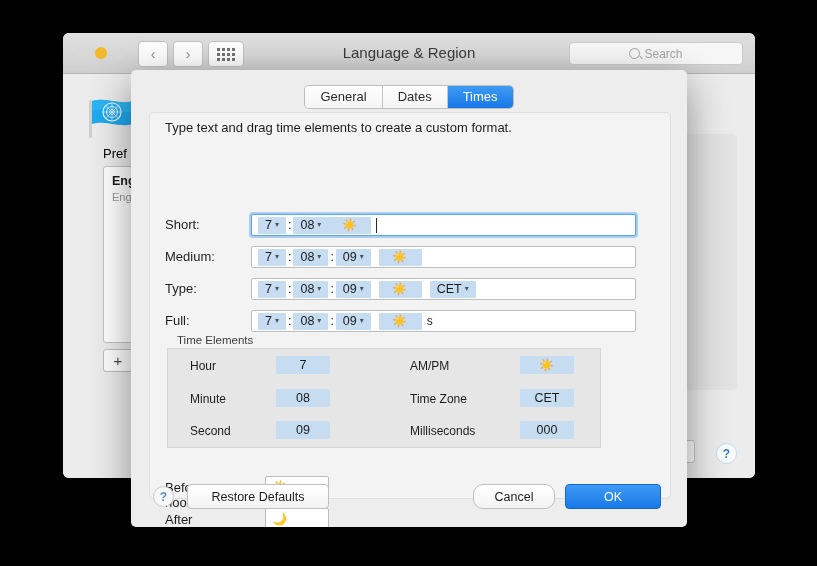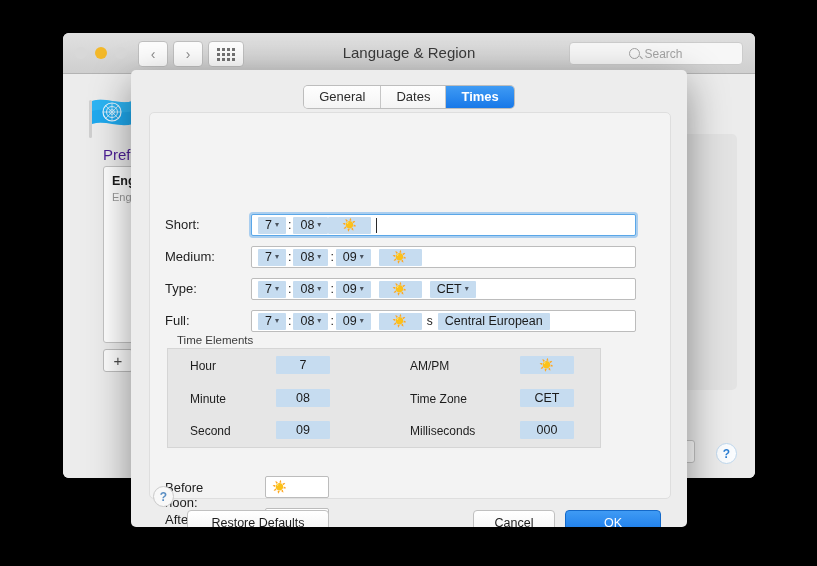--- a/index.html
+++ b/index.html
@@ -63,21 +63,21 @@
   }
   .mag { width: 9px; height: 9px; border: 1.4px solid #a4a4a4; border-radius: 50%; position: relative; }
   .mag::after { content:""; position:absolute; width:4px; height:1.4px; background:#a4a4a4;
                 transform: rotate(45deg); right:-4px; bottom:0px; }
 
   .prefs-body { position: relative; height: 405px; background: #ececec; }
   .flag-icon {
     position: absolute; left: 22px; top: 22px; width: 52px; height: 44px;
   }
   .sect-label {
-    position: absolute; font-size: 15px; color: #4c1d95;
+    position: absolute; font-size: 13px; color: #000000;
   }
   .lang-list {
     position: absolute; left: 40px; top: 92px; width: 120px; height: 175px;
     background: #fff; border: 1px solid #c4c4c4; border-radius: 3px;
   }
   .lang-item-main { position:absolute; left:8px; top:7px; font-size:12.5px; font-weight:bold; color:#1c1c1c; }
   .lang-item-sub  { position:absolute; left:8px; top:24px; font-size:11px; color:#9a9a9a; }
   .plus-btn {
     position: absolute; left: 40px; top: 275px;
     width: 28px; height: 21px; background: #fdfdfd;
@@ -118,21 +118,21 @@
     display: flex; justify-content: center;
   }
   .tabgroup { display: flex; border-radius: 4px; overflow: hidden;
               box-shadow: 0 0 0 1px #bdbdbd; }
   .tab {
     padding: 3px 15px 4px; font-size: 13px; color: #2b2b2b;
     background: linear-gradient(#fefefe, #f4f4f4);
     border-right: 1px solid #c6c6c6;
     text-align: center;
   }
-  .tab:last-child { border-right: none; font-weight: bold; }
+  .tab:last-child { border-right: none; }
   .tab.active { background: linear-gradient(#3f9bf4, #1878e8); color: #fff; }
 
   .panel {
     position: absolute; left: 18px; top: 42px;
     width: 520px; height: 385px;
     background: #f3f3f3; border: 1px solid #dedede; border-radius: 5px;
   }
   .hint { position: absolute; left: 34px; top: 50px; font-size: 13px; color: #1d1d1d; }
 
   .fmt-row { position: absolute; left: 34px; height: 24px; }
@@ -184,21 +184,21 @@
   }
 
   .sheet-footer {
     position: absolute; left: 0; bottom: 0; width: 100%; height: 58px;
   }
   .btn {
     position: absolute; height: 23px; border-radius: 4px;
     background: linear-gradient(#ffffff, #f3f3f3);
     border: 1px solid #c0c0c0;
     font-size: 12.5px; color: #1d1d1d;
-    display: flex; align-items: center; justify-content: center; margin-top: 26px;
+    display: flex; align-items: center; justify-content: center;
   }
   .btn.primary {
     background: linear-gradient(#3f9bf4, #1878e8);
     border: 1px solid #1469c9; color: #fff;
   }
   .help-btn-sheet {
     position: absolute; left: 22px; top: 17px;
     width: 19px; height: 19px; border-radius: 50%;
     border: 1px solid #c9c9c9; background: #f8f8f8;
     color: #5a8fc4; font-size: 12px; font-weight: bold;
@@ -283,20 +283,21 @@
     <div class="tabs">
       <div class="tabgroup">
         <div class="tab">General</div>
         <div class="tab">Dates</div>
         <div class="tab active">Times</div>
       </div>
     </div>
 
     <div class="panel"></div>
 
+    <div class="hint">Type text and drag time elements to create a custom format.</div>
 
     <div class="fmt-row" style="top:144px;">
       <div class="fmt-label">Short:</div>
       <div class="fmt-field focused">
         <span class="token">
           <span>7</span>
           <span class="caret">▾</span>
         </span>
         <span class="sep">:</span>
         <span class="token">
@@ -374,21 +375,20 @@
         </span>
         <span class="sep">:</span>
         <span class="token">
           <span>09</span>
           <span class="caret">▾</span>
         </span>
         <span class="token sun" style="margin-left:8px;">
           <span class="sun-glyph">☀️</span>
         </span>
         <span class="plaintext">s</span>
-        <span class="token">Central European</span>
       </div>
     </div>
 
     <div class="group-title">Time Elements</div>
     <div class="group-box">
       <div class="te-label" style="left:22px; top:10px;">Hour</div>
       <div class="te-val" style="left:108px; top:7px;">7</div>
       <div class="te-label" style="left:22px; top:43px;">Minute</div>
       <div class="te-val" style="left:108px; top:40px;">08</div>
       <div class="te-label" style="left:22px; top:75px;">Second</div>
@@ -413,18 +413,18 @@
     <div class="noon-row" style="top:438px;">
       <div class="noon-label">After noon:</div>
       <div class="noon-field">
         <span class="sun-glyph">🌙</span>
       </div>
     </div>
 
     <div class="sheet-footer">
       <div class="help-btn-sheet">?</div>
       <div class="btn" style="left:56px; top:15px; width:140px;">Restore Defaults</div>
-      <div class="btn" style="right:132px; top:15px; width:80px;">Cancel</div>
+      <div class="btn" style="right:132px; top:15px; width:80px;border-radius:10px;">Cancel</div>
       <div class="btn primary" style="right:26px; top:15px; width:94px;text-align:center;">OK</div>
     </div>
 
   </div>
 </div>
 
 </body></html>

